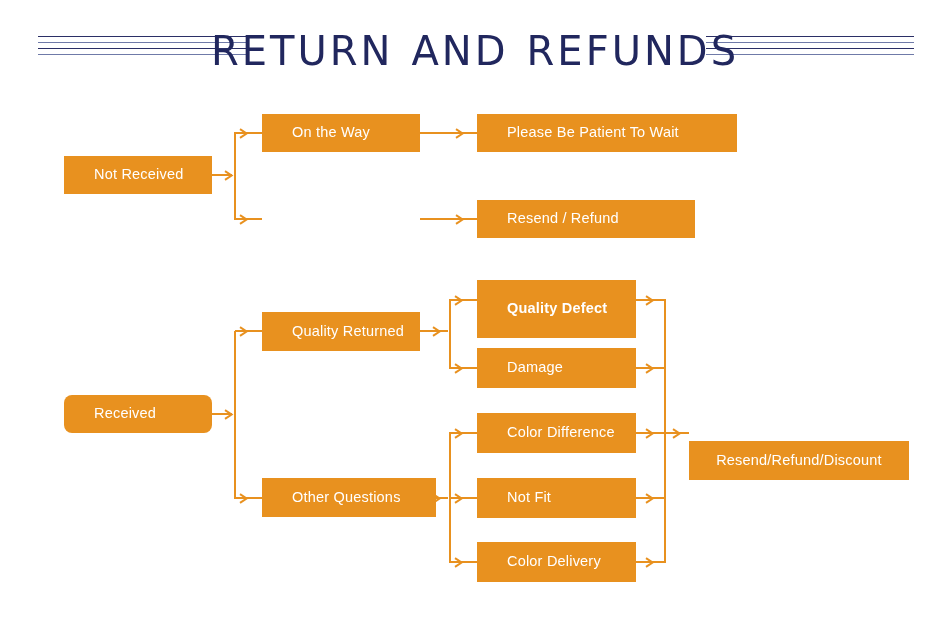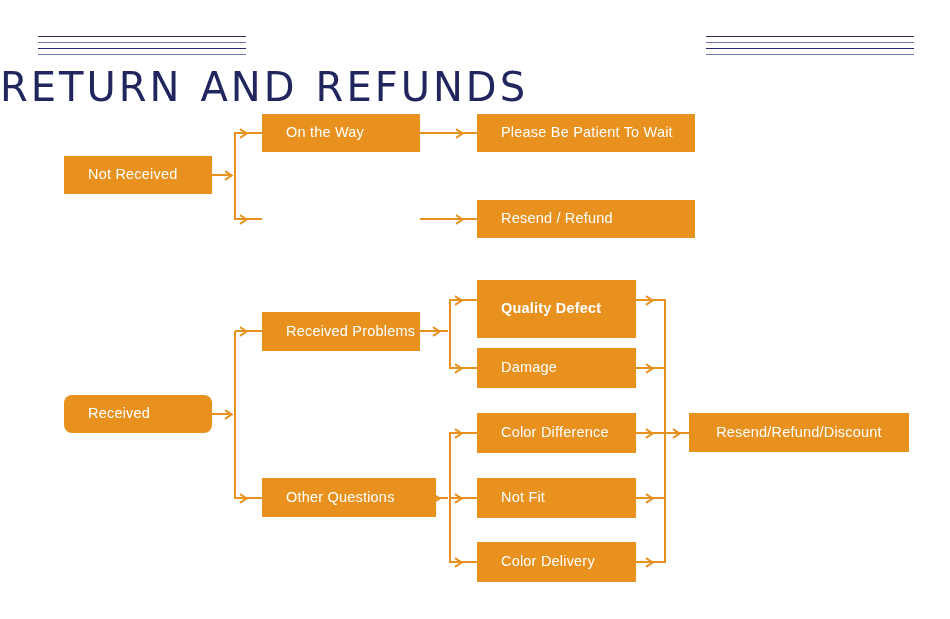--- a/index.html
+++ b/index.html
@@ -45,55 +45,56 @@
   .rule-line.r1 { top: 6px;  }
   .rule-line.r2 { top: 12px; }
   .rule-line.r3 { top: 18px; }
   .rule-line.soft { background: #6f7aa8; }
 
   #page-title {
     position: absolute;
     left: 0;
     top: 0;
     width: 950px;
+    text-align: center;
     color: #21275e;
     font-family: "DejaVu Sans", sans-serif;
     font-size: 40px;
     font-weight: 400;
     letter-spacing: 3px;
     line-height: 58px;
     white-space: nowrap;
-    margin-top: 36px;
   }
   #page-title .sp { display: inline-block; width: 18px; }
 
   
   #flow {
     position: absolute;
     left: 0;
     top: 0;
     width: 950px;
     height: 619px;
   }
   .node {
     position: absolute;
     background: #e8911f;
     color: #ffffff;
     font-size: 14.5px;
     line-height: 1.1;
     display: flex;
     align-items: center;
     box-sizing: border-box;
-    padding-left: 24px;
+    padding-left: 30px;
     white-space: nowrap;
     letter-spacing: 0.2px;
   }
   .node.centered {
     justify-content: center;
     padding-left: 0;
+    margin-top: 28px;
   }
 
   
   .h-line, .v-line {
     position: absolute;
     background: #e8911f;
   }
   .h-line { height: 2px; }
   .v-line { width: 2px; }
 
@@ -166,21 +167,21 @@
         </svg>
     </div>
 
     <div class="h-line" style="left:420px; top:218px; width:57px;"></div>
     <div class="arrow" style="left:455px; top:213.5px;">
       <svg width="11" height="11" viewBox="0 0 11 11">
           <path d="M1 1.2 L7.6 5.5 L1 9.8" fill="none" stroke="#e8911f" stroke-width="2"></path>
         </svg>
     </div>
 
-    <div class="node" style="left:477px; top:114px; width:218px; height:38px;">Please Be Patient To Wait</div>
+    <div class="node" style="left:477px; top:114px; width:260px; height:38px;">Please Be Patient To Wait</div>
 
     <div class="node" style="left:477px; top:200px; width:218px; height:38px;">Resend / Refund</div>
 
     <div class="node" style="left:64px; top:395px; width:148px; height:38px;border-radius:8px;">Received</div>
 
     <div class="h-line" style="left:212px; top:413px; width:20px;"></div>
     <div class="arrow" style="left:224px; top:408.5px;">
       <svg width="11" height="11" viewBox="0 0 11 11">
           <path d="M1 1.2 L7.6 5.5 L1 9.8" fill="none" stroke="#e8911f" stroke-width="2"></path>
         </svg>
@@ -195,21 +196,21 @@
         </svg>
     </div>
 
     <div class="h-line" style="left:235px; top:497px; width:27px;"></div>
     <div class="arrow" style="left:239px; top:492.5px;">
       <svg width="11" height="11" viewBox="0 0 11 11">
           <path d="M1 1.2 L7.6 5.5 L1 9.8" fill="none" stroke="#e8911f" stroke-width="2"></path>
         </svg>
     </div>
 
-    <div class="node" style="left:262px; top:312px; width:158px; height:39px;">Received Problems</div>
+    <div class="node" style="left:262px; top:312px; width:158px; height:39px;">Quality Returned</div>
 
     <div class="node" style="left:262px; top:478px; width:174px; height:39px;">Other Questions</div>
 
     <div class="h-line" style="left:420px; top:330px; width:28px;"></div>
     <div class="arrow" style="left:432px; top:325.5px;">
       <svg width="11" height="11" viewBox="0 0 11 11">
           <path d="M1 1.2 L7.6 5.5 L1 9.8" fill="none" stroke="#e8911f" stroke-width="2"></path>
         </svg>
     </div>
 

